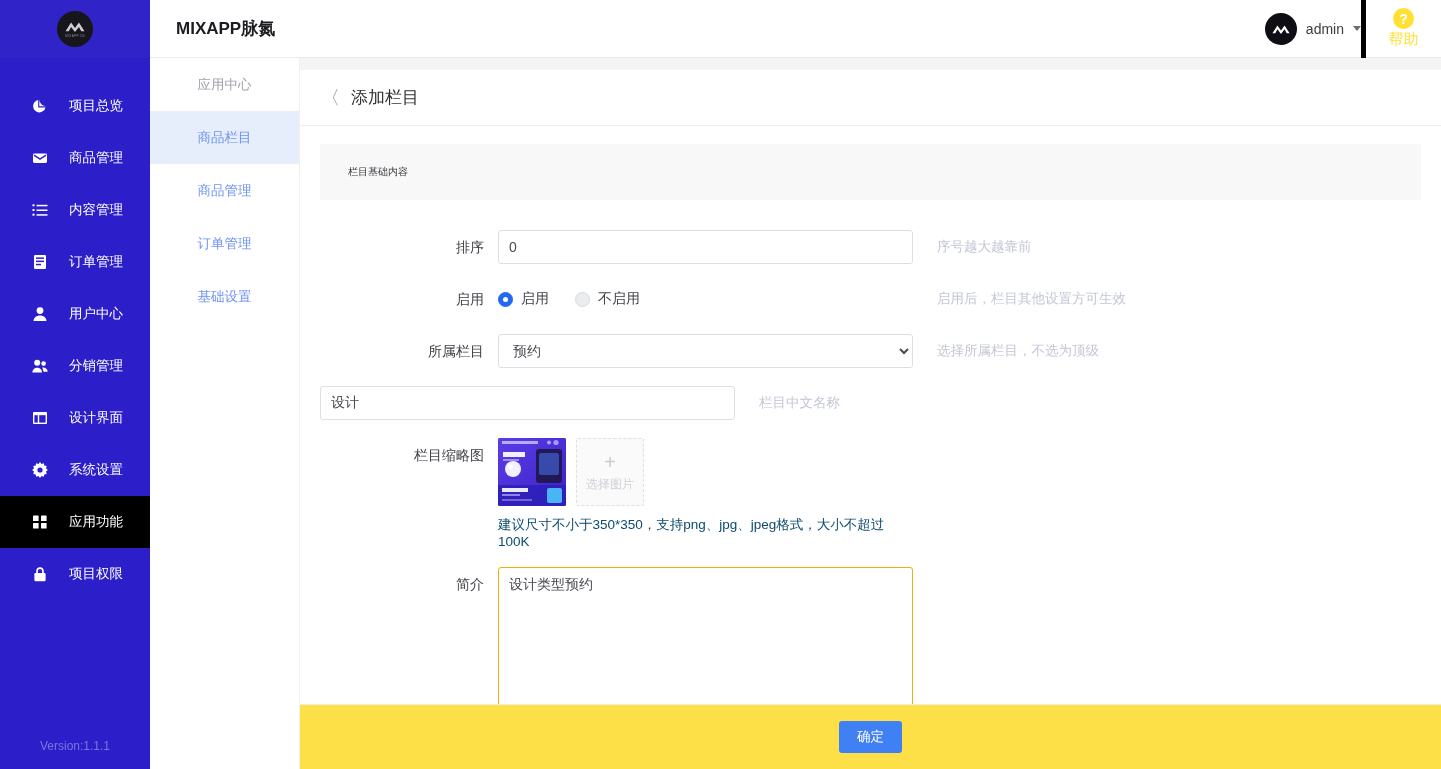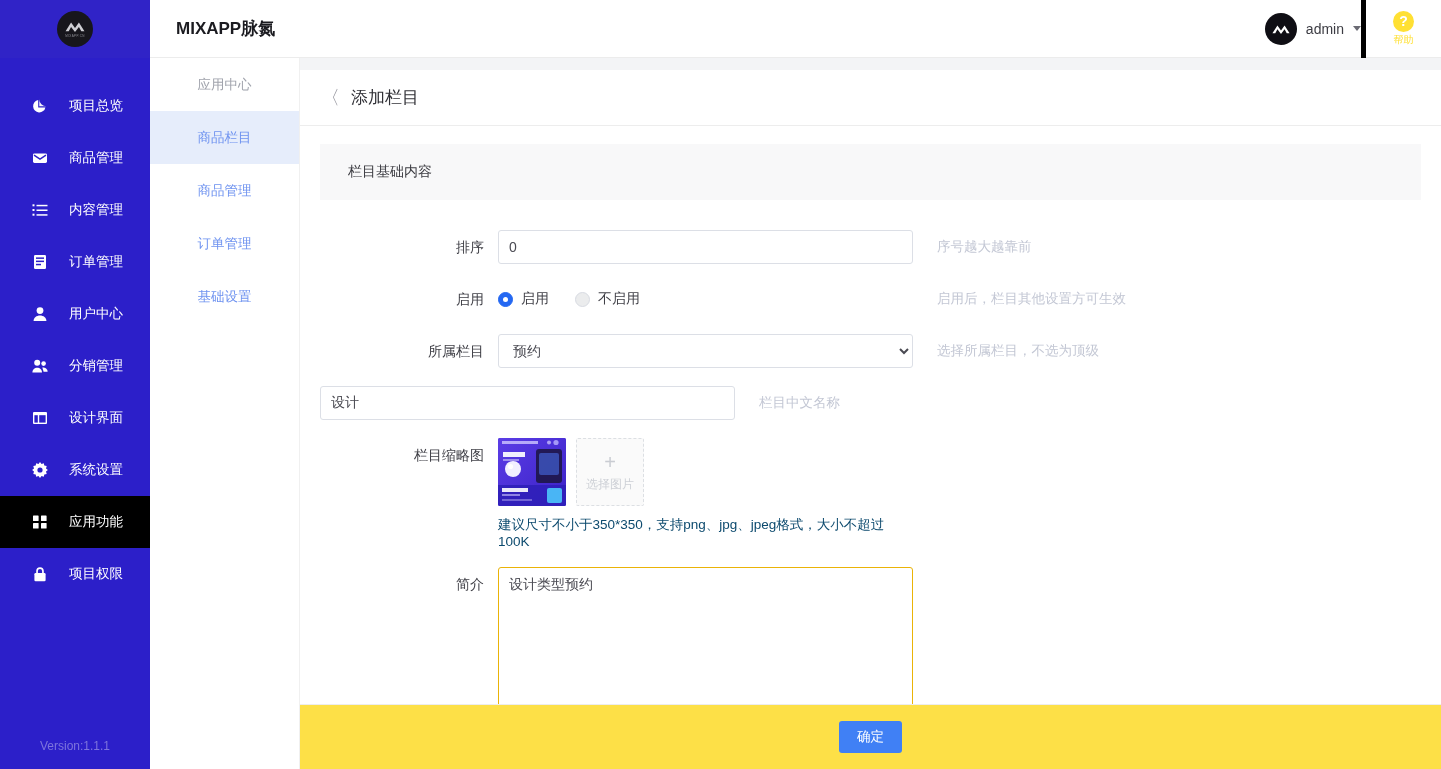--- a/index.html
+++ b/index.html
@@ -80,21 +80,21 @@
     border-right: 4px solid transparent; border-top: 5px solid #6b6b74; }
   .help-block {
     width: 75px; height: 58px; display: flex; flex-direction: column;
     align-items: center; justify-content: center; gap: 1px; cursor: pointer;
   }
   .help-circle {
     width: 21px; height: 21px; border-radius: 50%; background: #ffe033;
     color: #ffffff; font-size: 14px; font-weight: bold;
     display: flex; align-items: center; justify-content: center;
   }
-  .help-text { font-size: 10px; color: #ffe033; }
+  .help-text { font-size: 15px; color: #ffe033; }
 
   
   .content {
     flex: 1 1 auto; height: 769px; padding-top: 58px;
     background: #f3f4f6; display: flex; flex-direction: column;
   }
   .panel {
     margin: 12px 0 0 0; background: #ffffff; flex: 1 1 auto;
     display: flex; flex-direction: column; overflow: hidden;
   }
@@ -102,21 +102,21 @@
     height: 56px; display: flex; align-items: center; gap: 11px;
     padding-left: 21px; border-bottom: 1px solid #ededed; flex: 0 0 56px;
   }
   .back-chevron { font-size: 19px; color: #9a9aa2; cursor: pointer; line-height: 1; }
   .panel-title { font-size: 17px; color: #303036; }
 
   .panel-body { flex: 1 1 auto; overflow: hidden; padding: 0 20px; }
 
   .section-head {
     background: #f8f8f9; height: 56px; display: flex; align-items: center;
-    padding-left: 28px; font-size: 14px; color: #3b3b41; margin-top: 18px;
+    padding-left: 28px; font-size: 10px; color: #3b3b41; margin-top: 18px;
   }
 
   .form { padding-top: 12px; }
   .row { display: flex; align-items: flex-start; margin-top: 18px; }
   .row-label {
     width: 178px; flex: 0 0 178px; text-align: right; padding-right: 14px;
     font-size: 14px; color: #3f3f46; line-height: 34px; position: relative;
   }
   .req { color: #f04b4b; margin-right: 2px; }
   .field { width: 415px; flex: 0 0 415px; }

